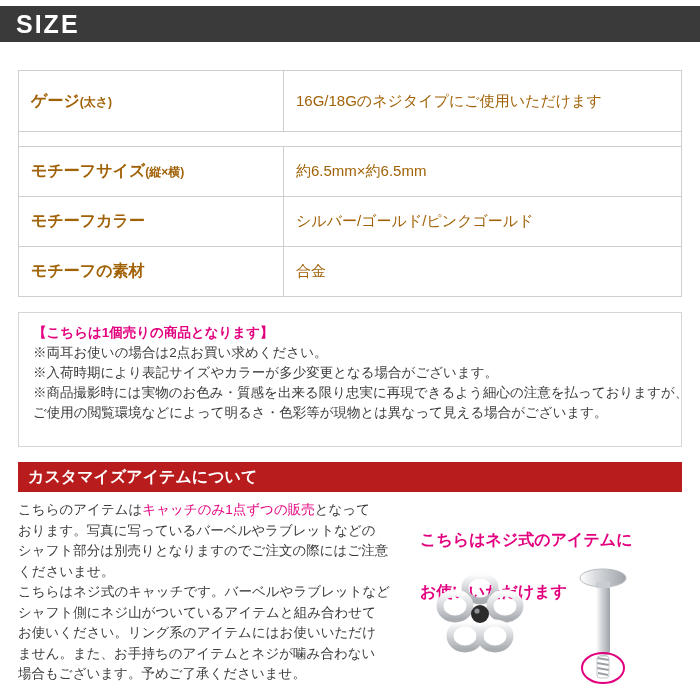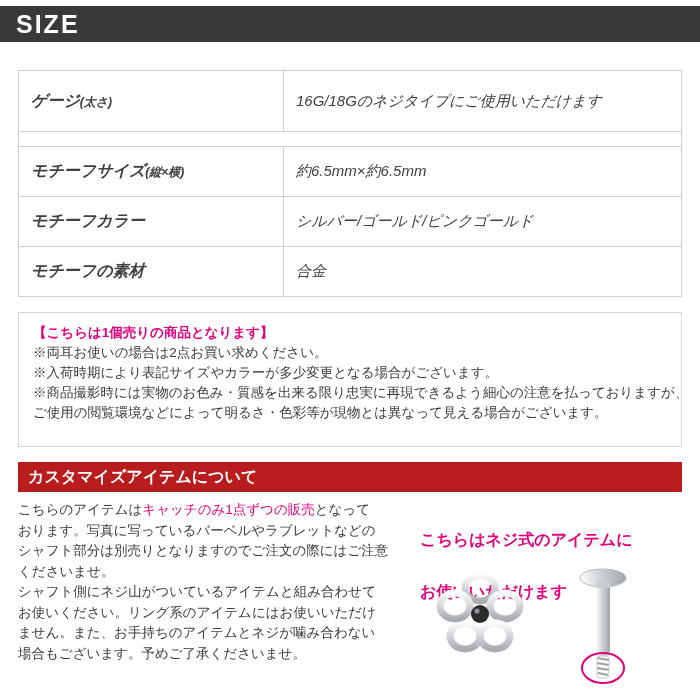--- a/index.html
+++ b/index.html
@@ -49,22 +49,21 @@
     width: 664px;
     border-collapse: collapse;
     border: 1px solid #cfcfcf;
     background: #ffffff;
   }
   .spec-table td {
     border: 1px solid #cfcfcf;
     padding: 0 12px;
     vertical-align: middle;
     font-size: 15px;
-    color: #404040;
-    font-style: italic;
+    color: #a16207;
   }
   .spec-table td.label {
     width: 240px;
     font-weight: bold;
     font-size: 16px;
   }
   .spec-table td.label .small {
     font-size: 12px;
     font-weight: bold;
   }
@@ -230,20 +229,21 @@
 
   <div class="cust-header">
     <span class="title">カスタマイズアイテムについて</span>
   </div>
 
   <div class="cust-body">
     <p><span>こちらのアイテムは</span><span class="pink">キャッチのみ1点ずつの販売</span><span>となって</span></p>
     <p>おります。写真に写っているバーベルやラブレットなどの</p>
     <p>シャフト部分は別売りとなりますのでご注文の際にはご注意</p>
     <p>くださいませ。</p>
+    <p>こちらはネジ式のキャッチです。バーベルやラブレットなど</p>
     <p>シャフト側にネジ山がついているアイテムと組み合わせて</p>
     <p>お使いください。リング系のアイテムにはお使いいただけ</p>
     <p>ません。また、お手持ちのアイテムとネジが噛み合わない</p>
     <p>場合もございます。予めご了承くださいませ。</p>
   </div>
 
   <div class="right-panel">
     <div class="headline">こちらはネジ式のアイテムに</div>
     <div class="headline">お使いいただけます</div>
 

